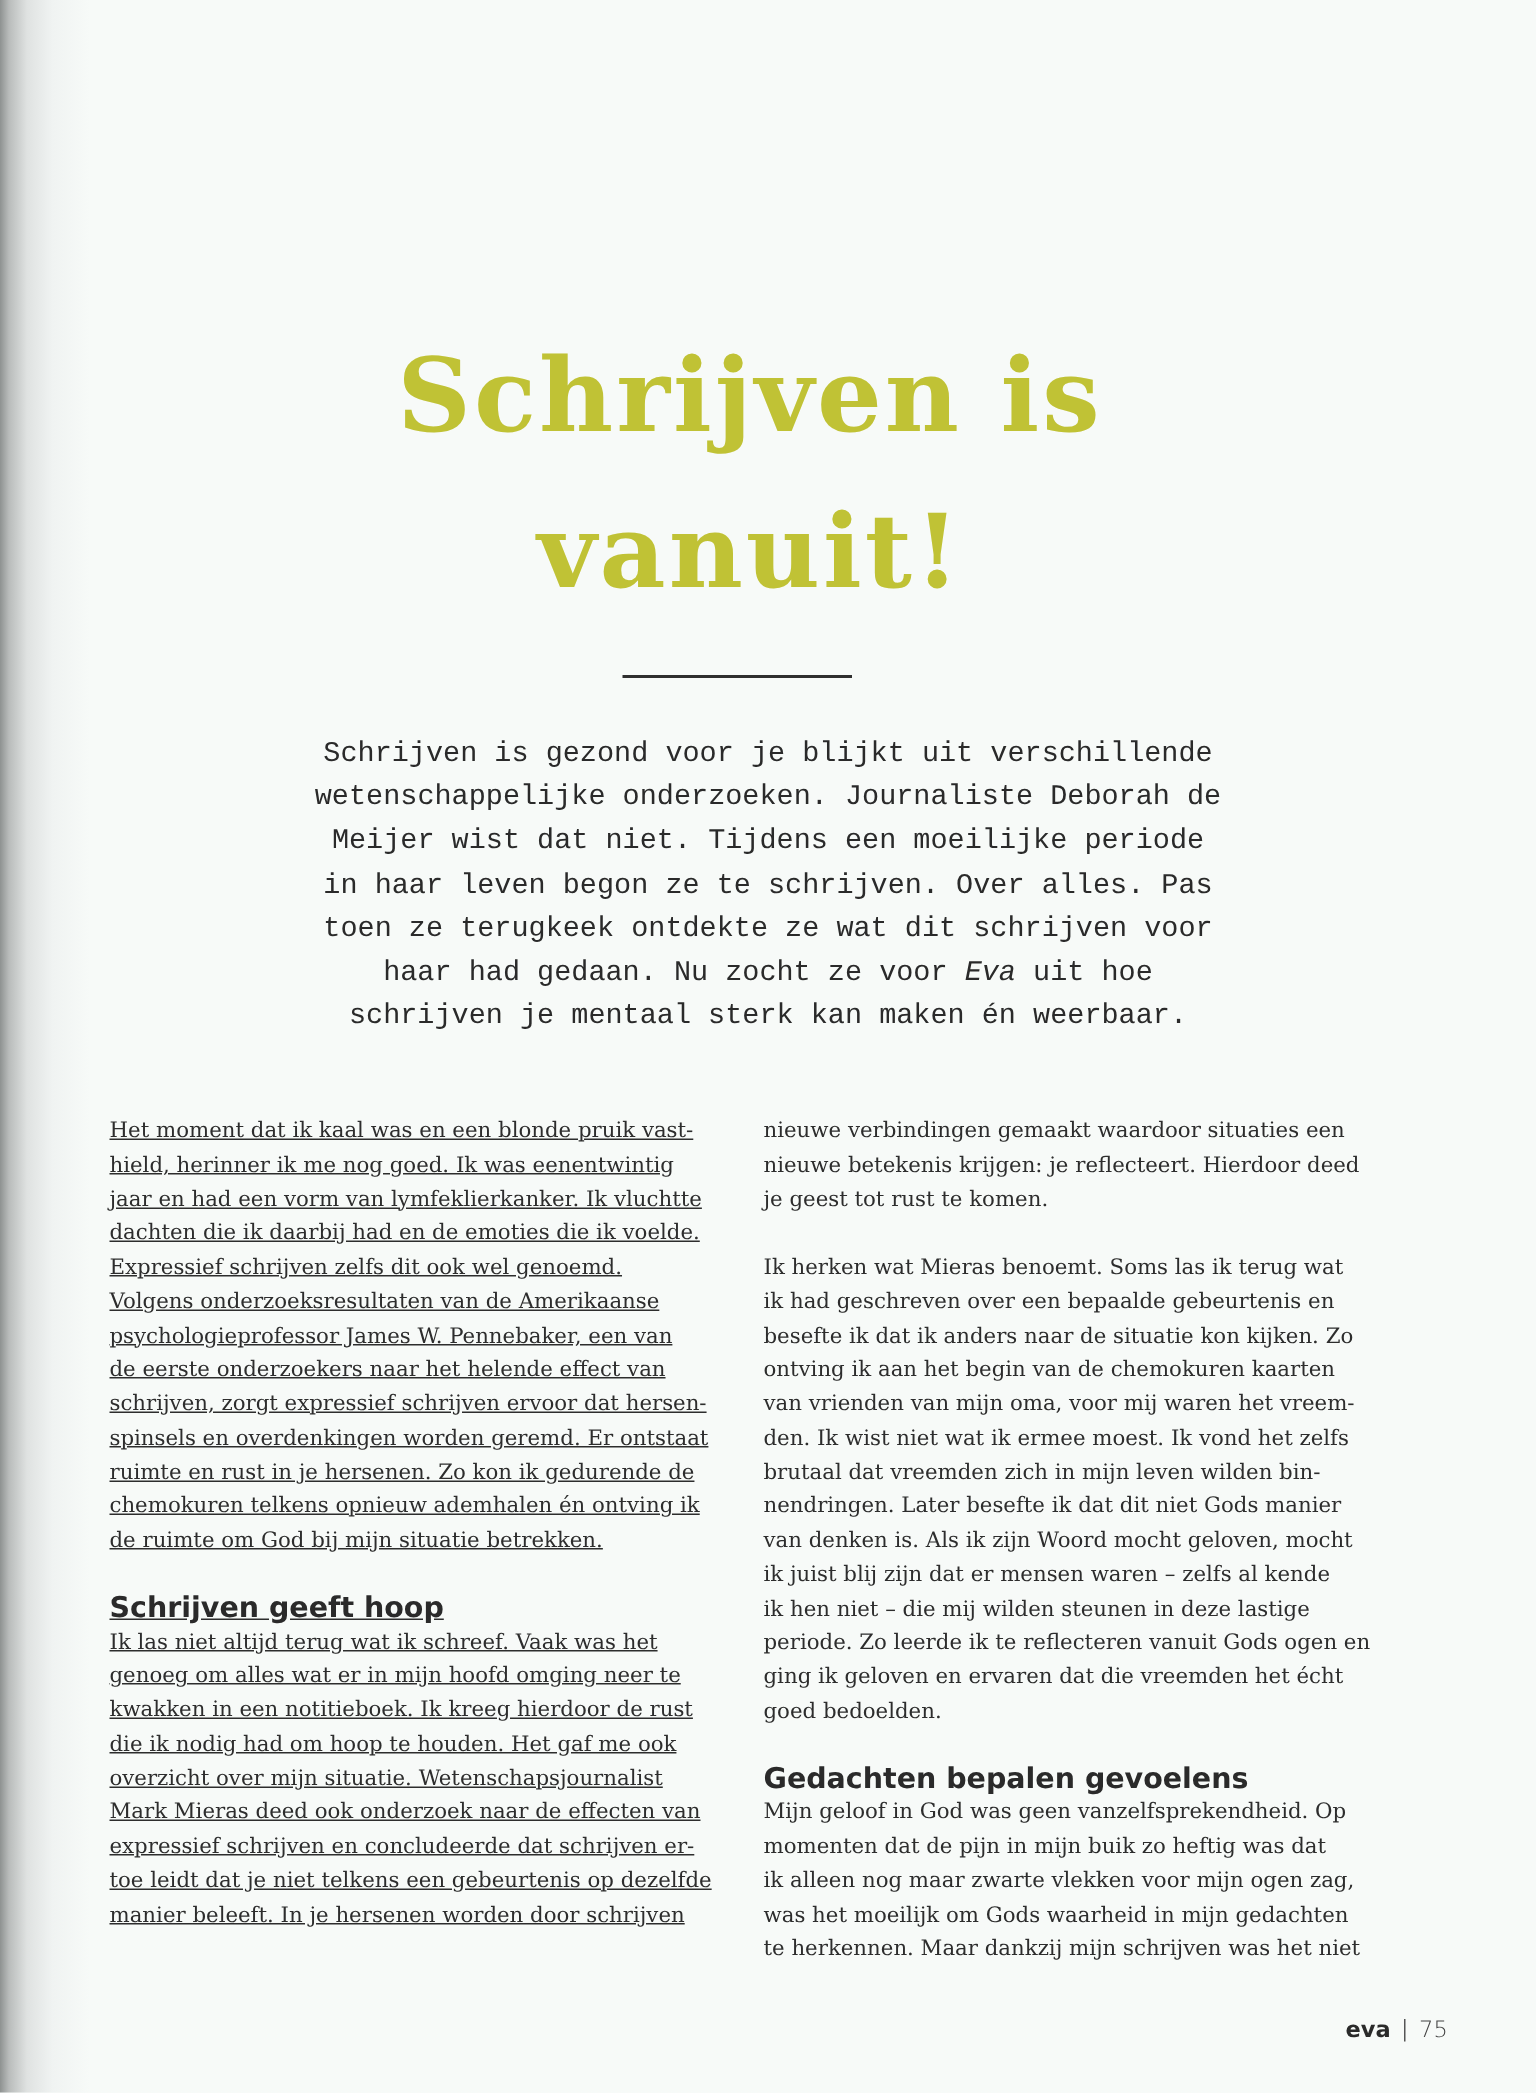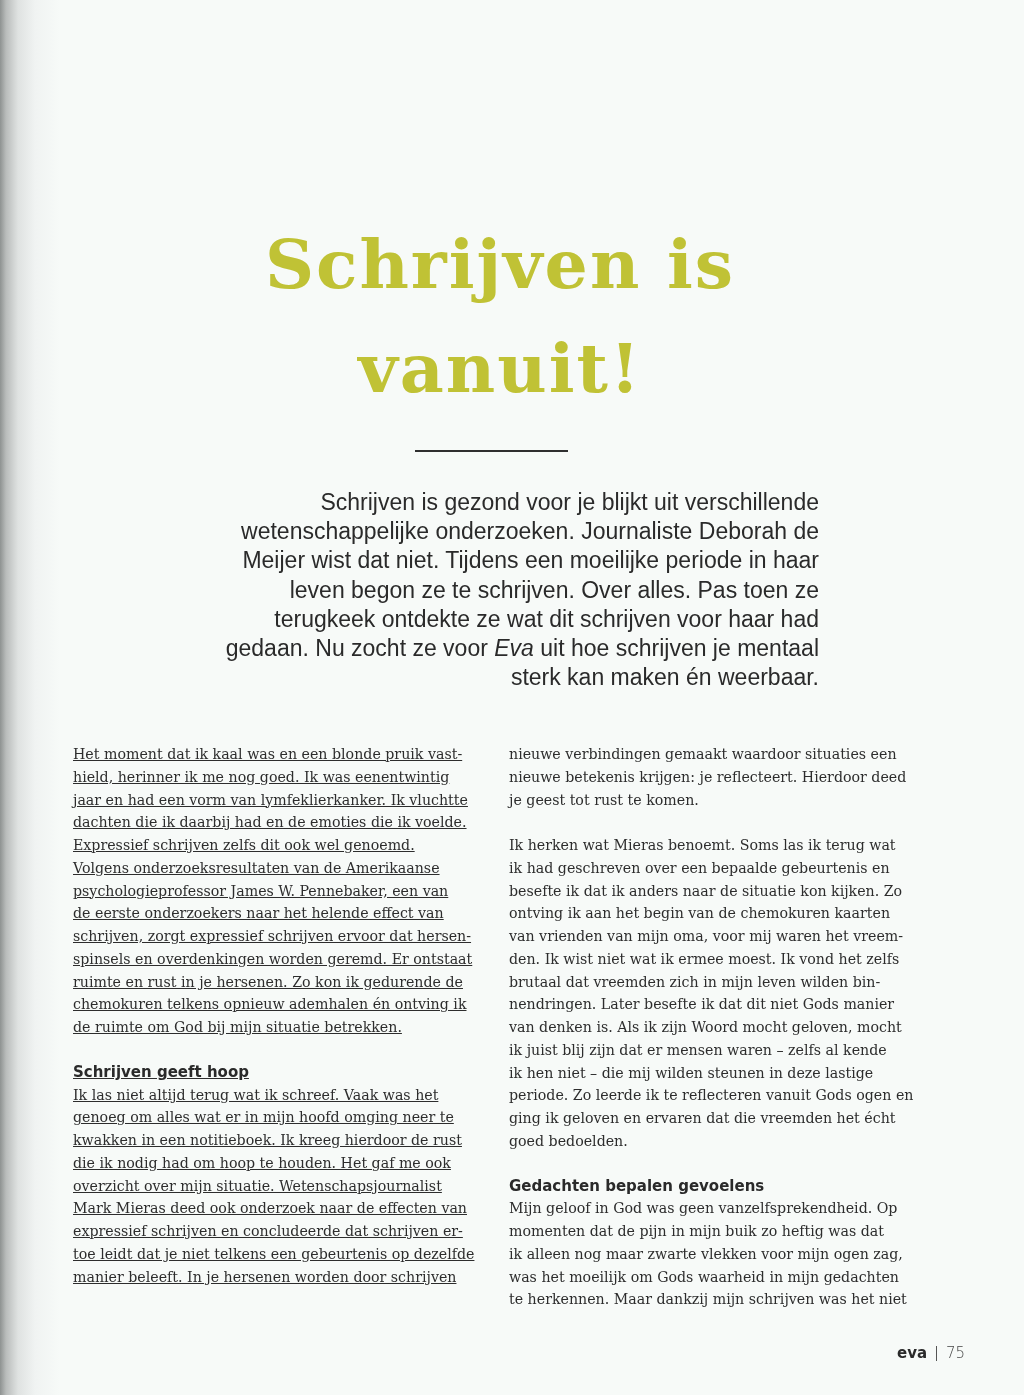--- a/index.html
+++ b/index.html
@@ -44,24 +44,24 @@
       width: 153px;
       height: 2px;
       background: #2f2f2f;
     }
     .intro {
       position: absolute;
       left: 205px;
       top: 488px;
       width: 614px;
       margin: 0;
-      text-align: right;
-      font-family: Liberation Sans, sans-serif;
+      text-align: center;
+      font-family: Liberation Mono, monospace;
       font-weight: 300;
-      font-size: 23px;
+      font-size: 19px;
       line-height: 29.2px;
       color: #2a2a2a;
     }
     .intro em { font-style: italic; }
     .col {
       position: absolute;
       top: 743px;
       width: 412px;
       font-family: "DejaVu Serif", serif;
       font-size: 14.2px;
@@ -69,21 +69,21 @@
       color: #2d2d2d;
     }
     .col-left { left: 73px; text-decoration: underline; }
     .col-right { left: 509px; }
     .col p { margin: 0; }
     .col p + p { margin-top: 22.75px; }
     .col .line { display: block; white-space: nowrap; }
     .subhead {
       font-family: "DejaVu Sans", sans-serif;
       font-weight: bold;
-      font-size: 15px;
+      font-size: 19px;
       line-height: 22.75px;
       color: #2a2a2a;
       margin: 0;
     }
     .section { margin-top: 22px; }
     .folio {
       position: absolute;
       left: 897px;
       top: 1344px;
       font-family: "DejaVu Sans", sans-serif;

